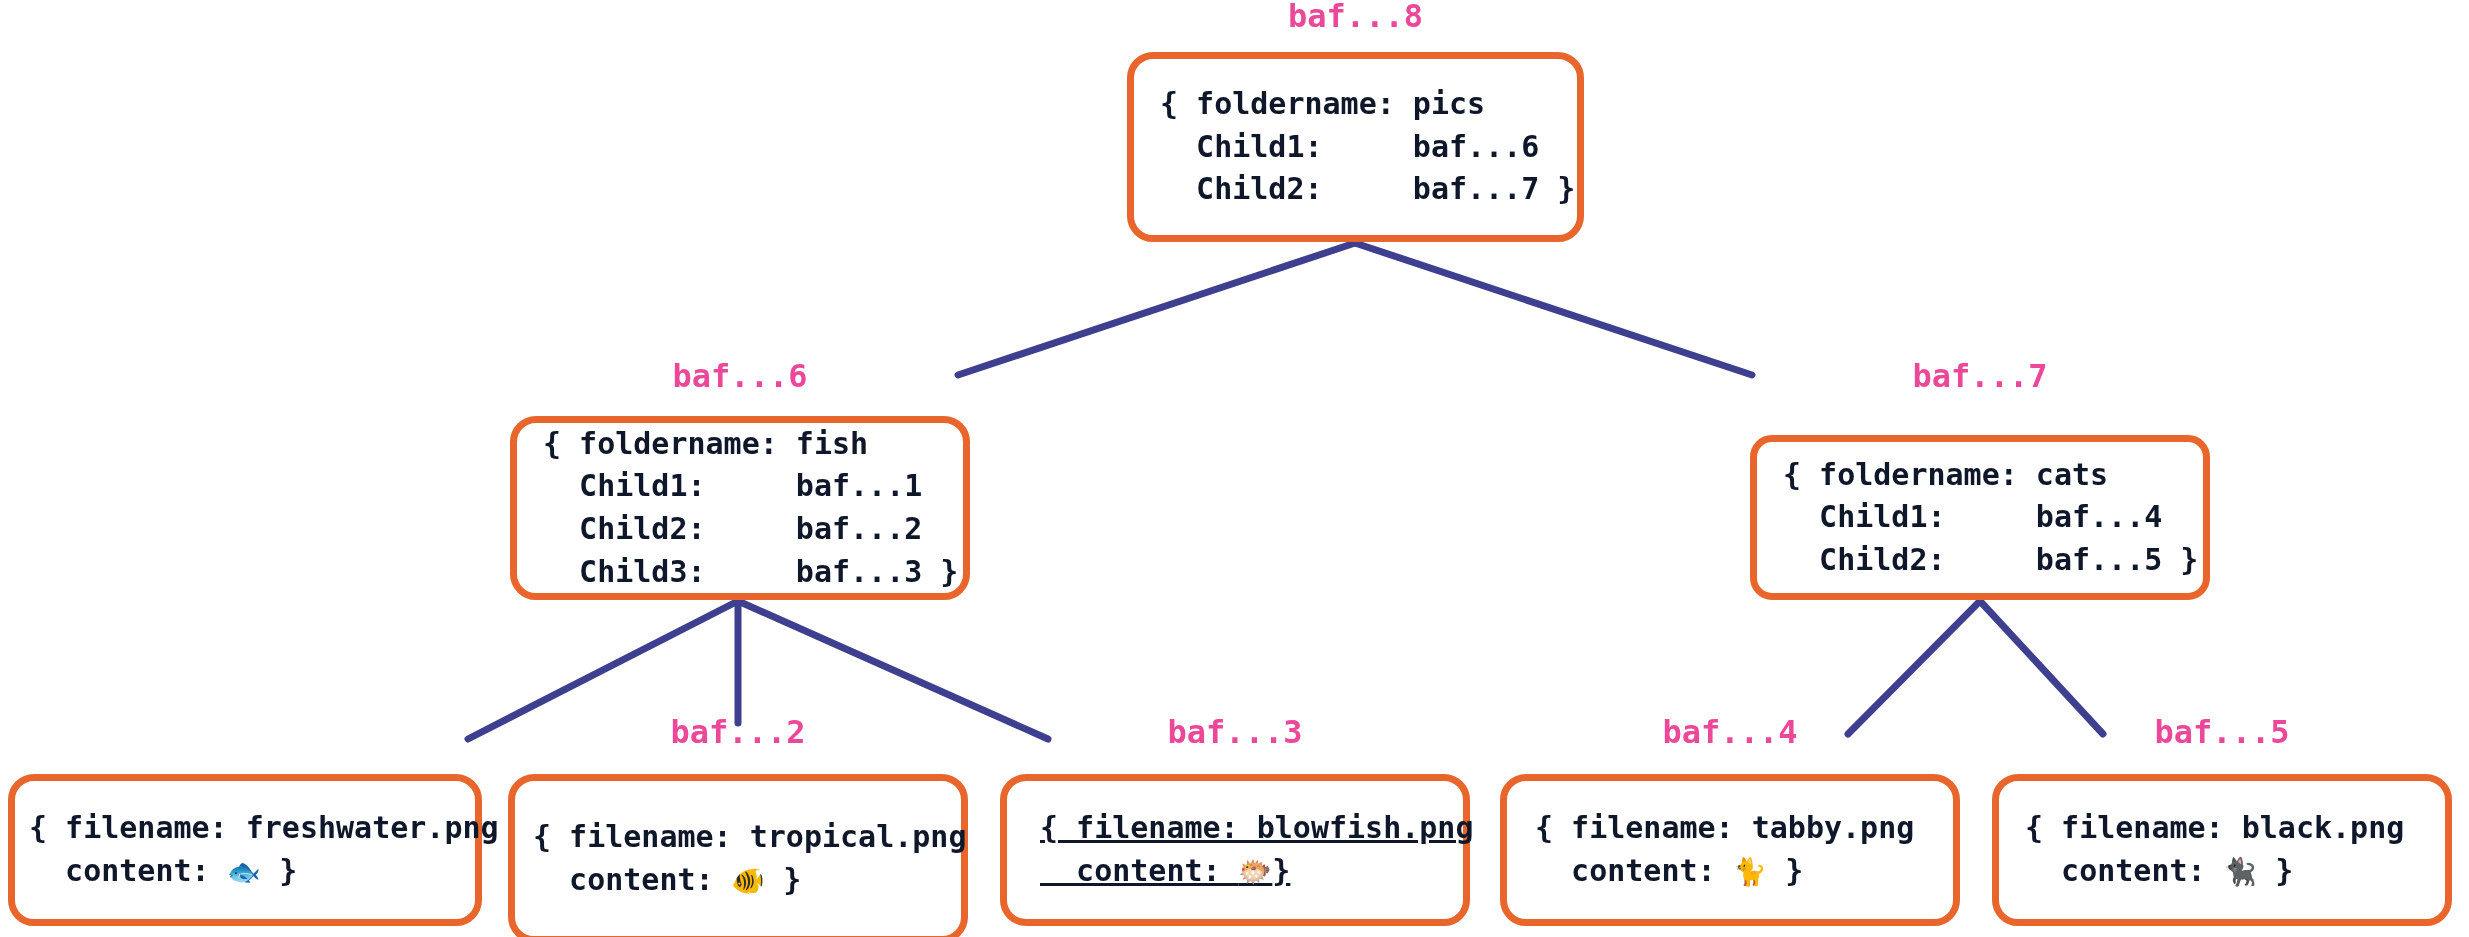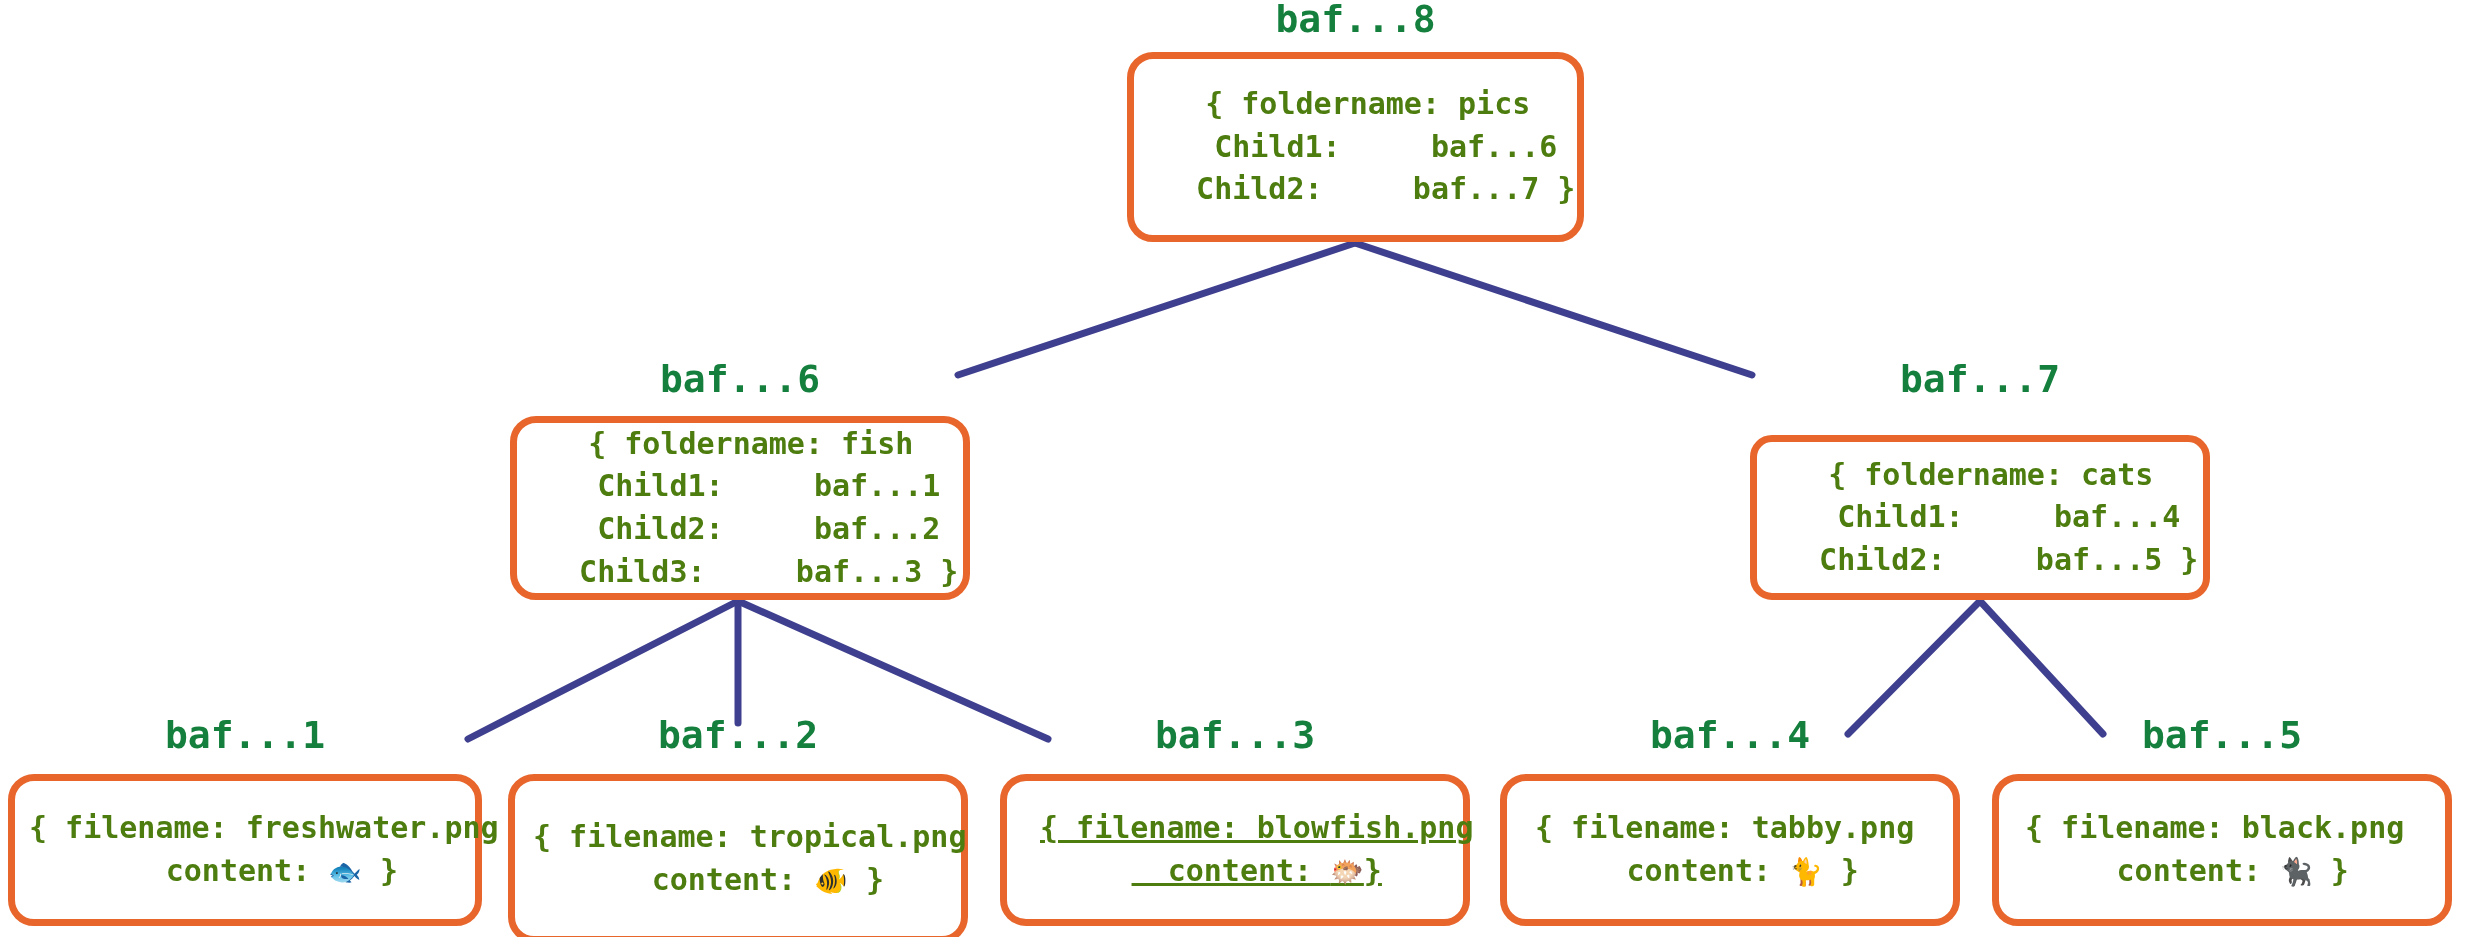--- a/index.html
+++ b/index.html
@@ -26,47 +26,46 @@
     height: 937px;
     pointer-events: none;
   }
   .node {
     position: absolute;
   }
   .node-label {
     position: absolute;
     width: 100%;
     text-align: center;
-    color: #15803d;
+    color: #ec4899;
     font-family: "DejaVu Sans Mono", "Liberation Mono", monospace;
-    font-size: 38px;
+    font-size: 32px;
     font-weight: 700;
     letter-spacing: 0px;
     line-height: 1;
     white-space: pre;
   }
   .node-box {
     position: absolute;
     left: 0;
     box-sizing: border-box;
     border: 7px solid #e8662c;
     border-radius: 26px;
     background: #ffffff;
     display: flex;
     align-items: center;
   }
   .node-body {
-    color: #4d7c0f;
+    color: #0f172a;
     font-family: "DejaVu Sans Mono", "Liberation Mono", monospace;
     font-size: 30px;
     font-weight: 700;
     line-height: 1.42;
     white-space: pre;
     padding-left: 26px;
-    text-align: center;
   }
   .emoji {
     font-family: "DejaVu Sans", sans-serif;
     font-size: 27px;
     font-weight: 400;
   }
 </style>
 </head>
 <body>
 
@@ -106,21 +105,20 @@
   <div class="node" style="left:1750px; top:360px; width:460px; height:245px;">
     <div class="node-label" style="top:0px;">baf...7</div>
     <div class="node-box" style="top:75px; width:460px; height:165px;border-radius:22px;">
       <div class="node-body">{ foldername: cats
   Child1:     baf...4
   Child2:     baf...5 }</div>
     </div>
   </div>
 
   <div class="node" style="left:8px; top:716px; width:474px; height:215px;">
-    <div class="node-label" style="top:0px;">baf...1</div>
     <div class="node-box" style="top:58px; width:474px; height:152px;">
       <div class="node-body" style="padding-left:14px;"><span>{ filename: freshwater.png</span>
 <span>  content: </span><span class="emoji">🐟</span><span> }</span></div>
     </div>
   </div>
 
   <div class="node" style="left:508px; top:716px; width:460px; height:215px;">
     <div class="node-label" style="top:0px;">baf...2</div>
     <div class="node-box" style="top:58px; width:460px; height:169px;">
       <div class="node-body" style="padding-left:18px;"><span>{ filename: tropical.png</span>

